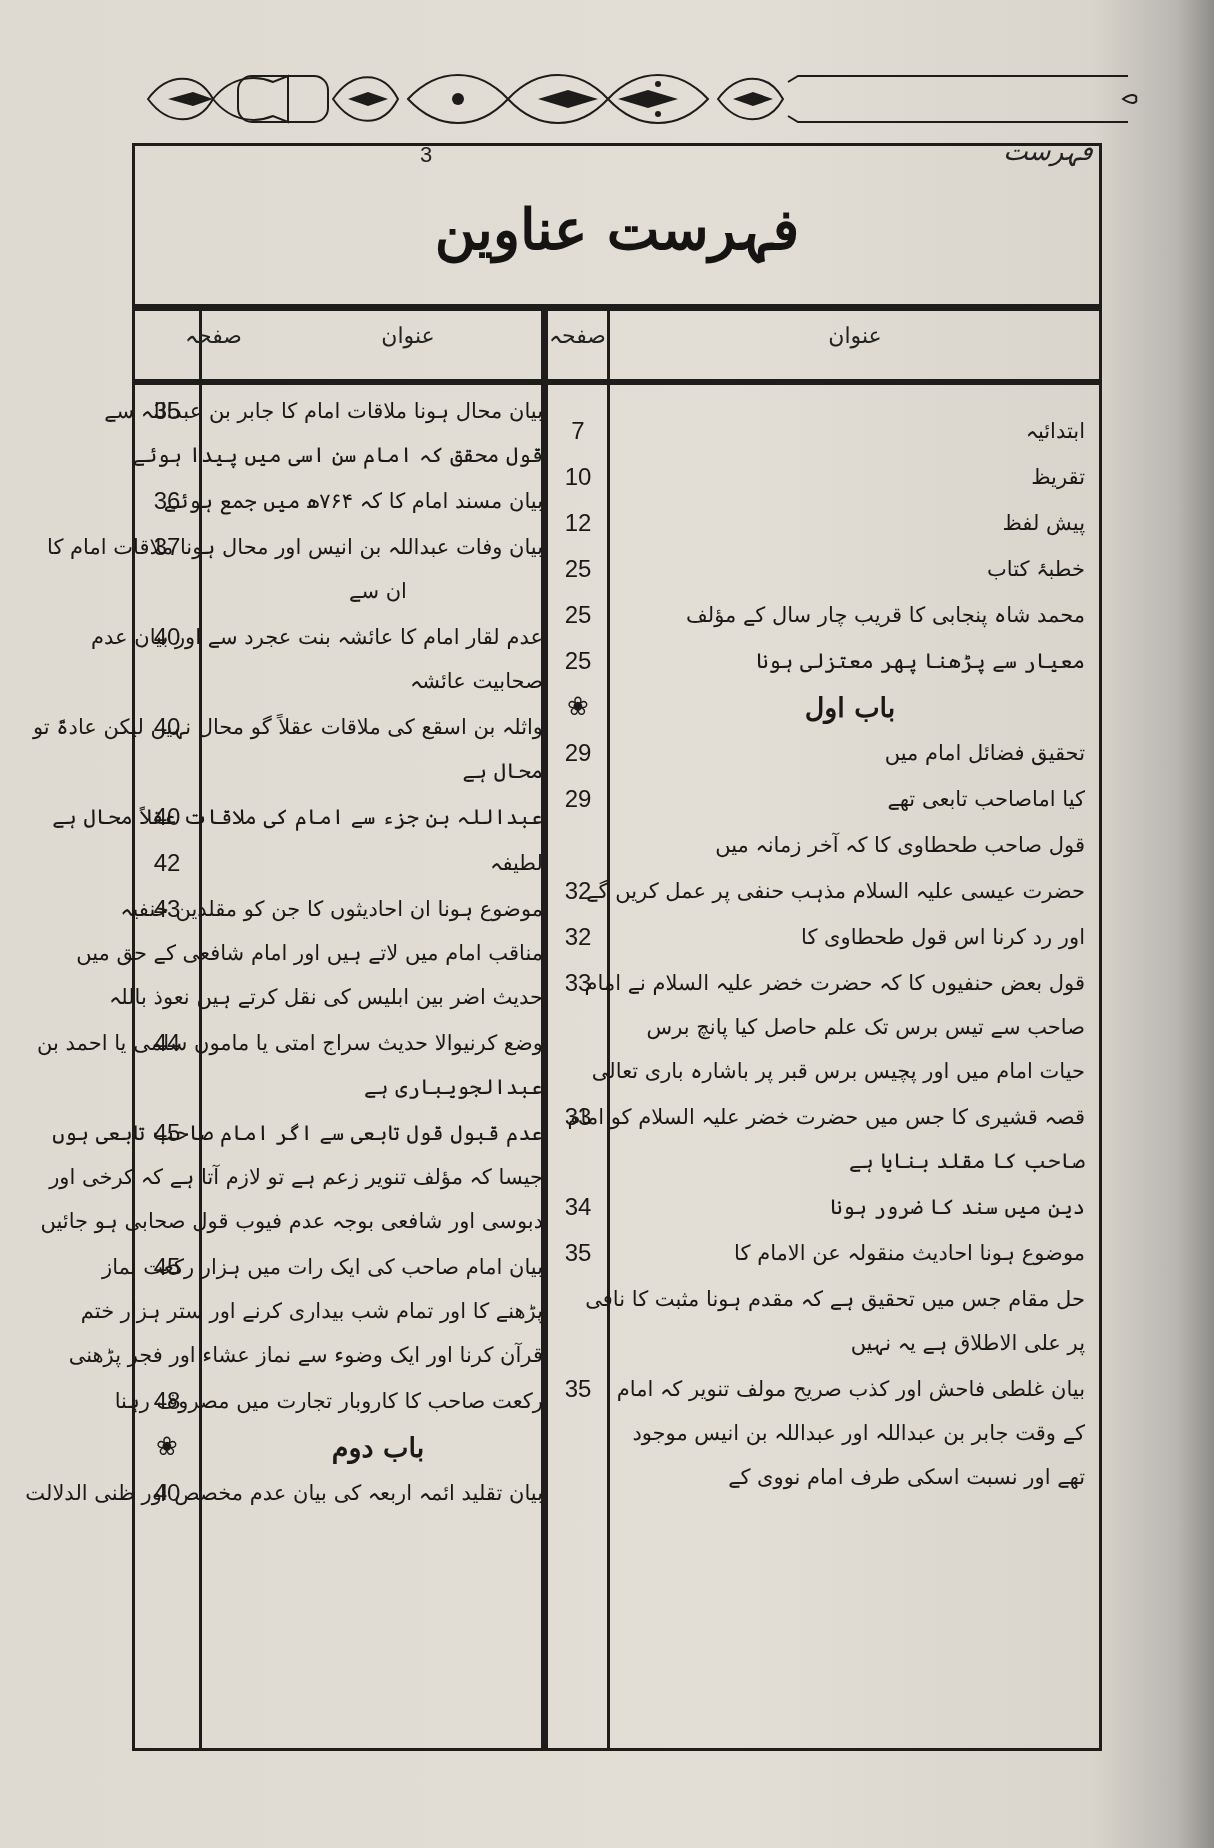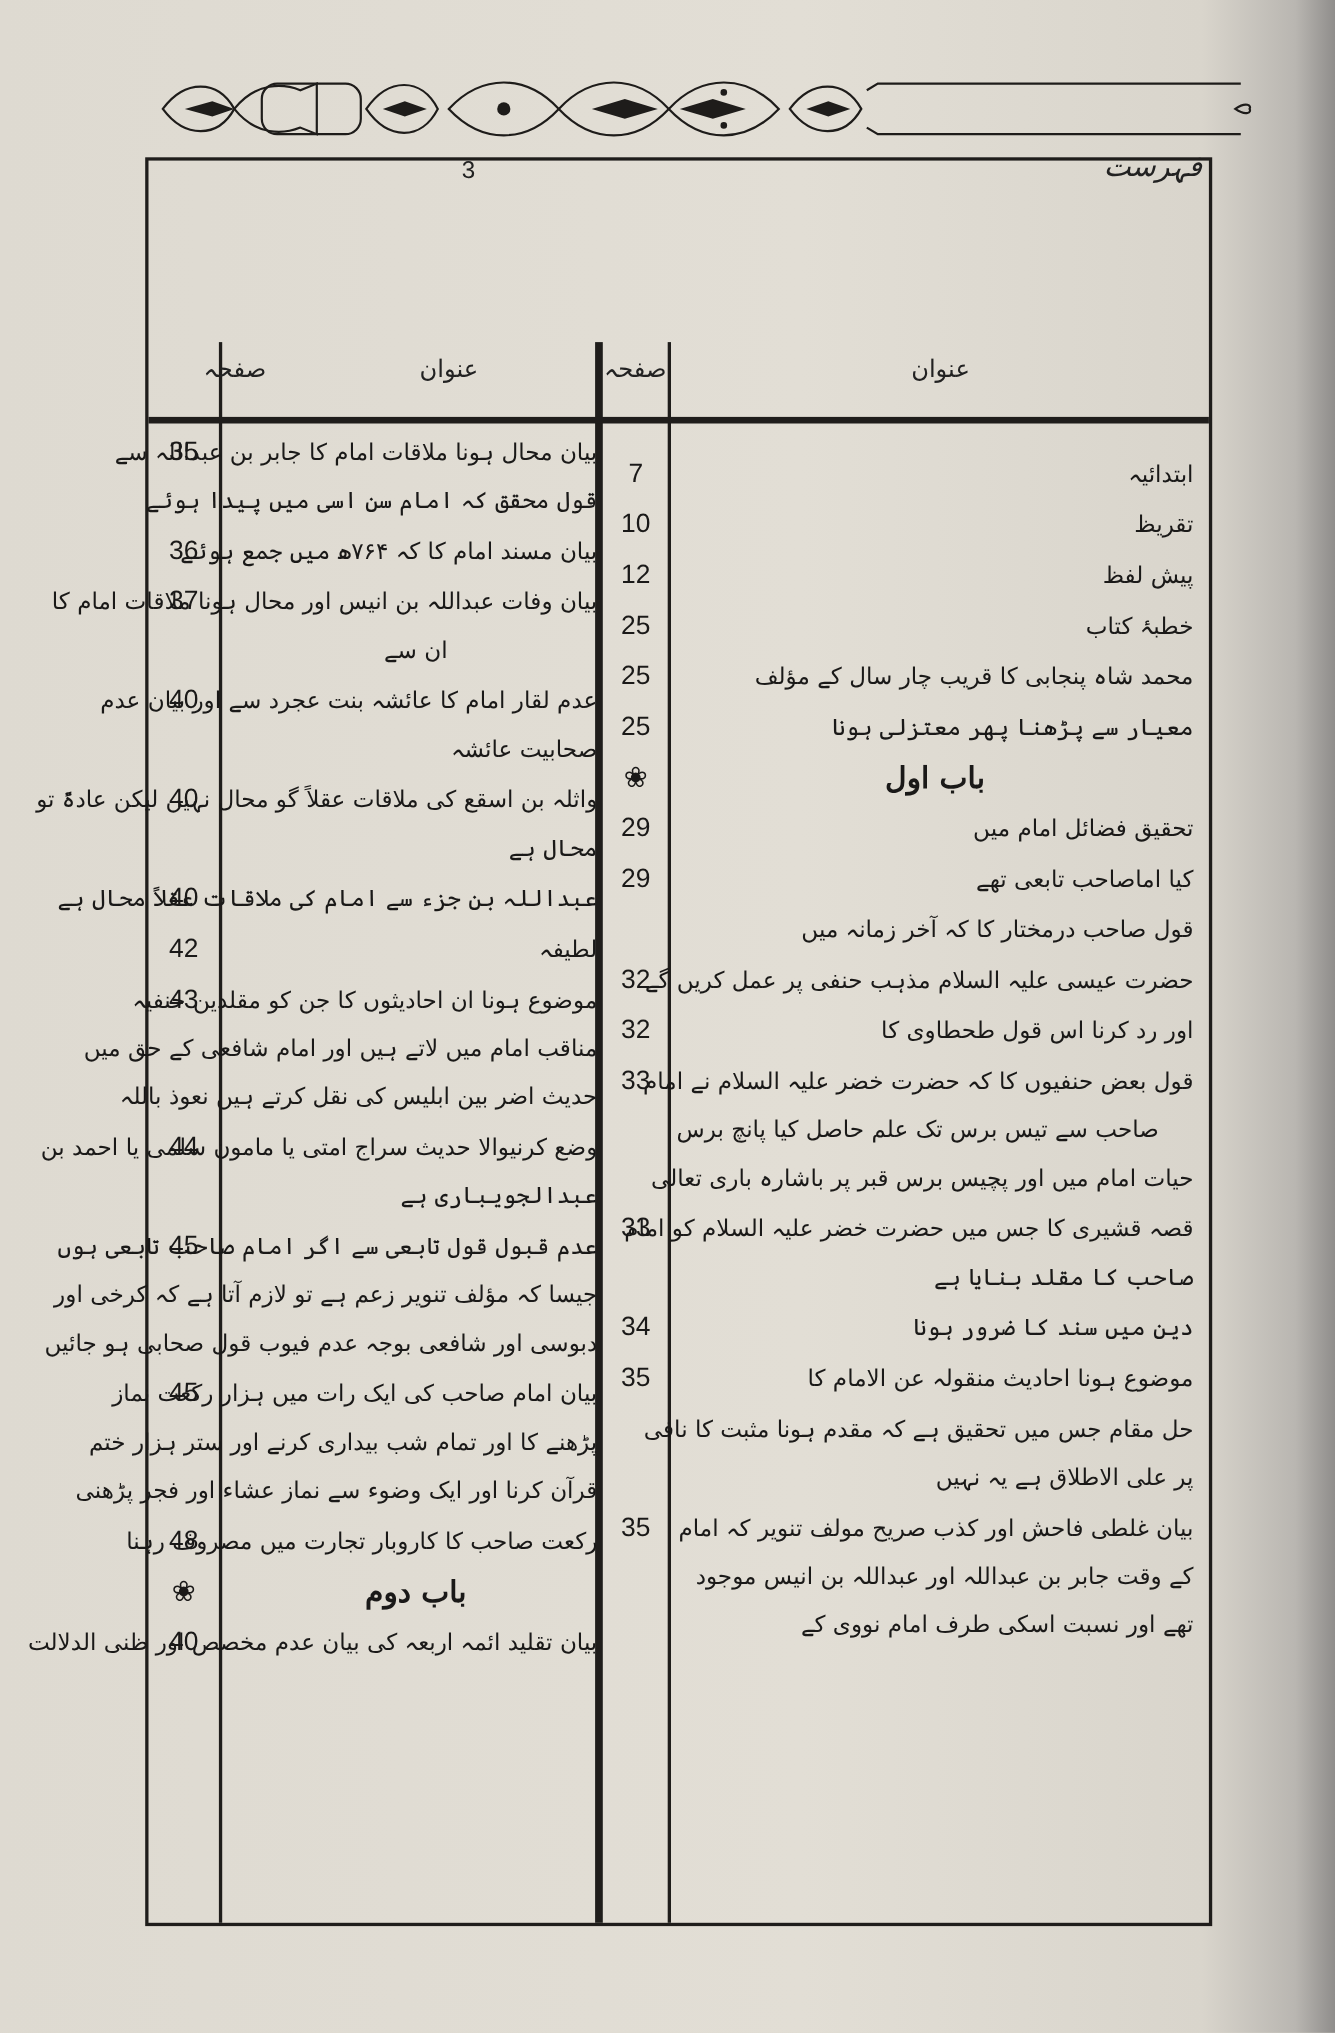--- a/index.html
+++ b/index.html
@@ -49,20 +49,23 @@
         <circle cx="320" cy="37" r="6"></circle>
         <circle cx="520" cy="22" r="3"></circle>
         <circle cx="520" cy="52" r="3"></circle>
       </g>
     </svg>
     <div class="page-number">3</div>
     <div class="running-title">فہرست</div>
   </div>
 
   <div class="frame">
+    <div class="title-box">
+      <div class="main-title">فہرست عناوین</div>
+    </div>
 
     <div class="col-line" style="left:64px;width:3px;"></div>
     <div class="col-line" style="left:406px;width:7px;"></div>
     <div class="col-line" style="left:472px;width:3px;"></div>
 
     <div class="head-row">
       <div class="hcell" style="left:67px;width:40px;">صفحہ</div>
       <div class="hcell" style="left:140px;width:266px;">عنوان</div>
       <div class="hcell" style="left:413px;width:59px;">صفحہ</div>
       <div class="hcell" style="left:475px;width:490px;">عنوان</div>
@@ -99,33 +102,33 @@
         </div>
         <div>
           <div class="entry" style="top: 352px; right: 14px; width: 470px; text-align: right;">تحقیق فضائل امام میں</div>
           <div class="num" style="top: 354px; left: 413px;">29</div>
         </div>
         <div>
           <div class="entry" style="top: 398px; right: 14px; width: 470px; text-align: right;">کیا اماصاحب تابعی تھے</div>
           <div class="num" style="top: 400px; left: 413px;">29</div>
         </div>
         <div>
-          <div class="entry" style="top: 444px; right: 14px; width: 470px; text-align: right;">قول صاحب درمختار کا کہ آخر زمانہ میں</div>
+          <div class="entry" style="top: 444px; right: 14px; width: 470px; text-align: right;">قول صاحب طحطاوی کا کہ آخر زمانہ میں</div>
         </div>
         <div>
           <div class="entry" style="top: 490px; right: 14px; width: 470px; text-align: right;">حضرت عیسی علیہ السلام مذہب حنفی پر عمل کریں گے</div>
           <div class="num" style="top: 492px; left: 413px;">32</div>
         </div>
         <div>
           <div class="entry" style="top: 536px; right: 14px; width: 470px; text-align: right;">اور رد کرنا اس قول طحطاوی کا</div>
           <div class="num" style="top: 538px; left: 413px;">32</div>
         </div>
         <div>
           <div class="entry" style="top: 582px; right: 14px; width: 470px; text-align: right;">قول بعض حنفیوں کا کہ حضرت خضر علیہ السلام نے امام</div>
-          <div class="entry" style="top: 626px; right: 14px; width: 470px; text-align: left;">صاحب سے تیس برس تک علم حاصل کیا پانچ برس</div>
+          <div class="entry" style="top: 626px; right: 14px; width: 470px; text-align: right;">صاحب سے تیس برس تک علم حاصل کیا پانچ برس</div>
           <div class="entry" style="top: 670px; right: 14px; width: 470px; text-align: right;">حیات امام میں اور پچیس برس قبر پر باشارہ باری تعالی</div>
           <div class="num" style="top: 584px; left: 413px;">33</div>
         </div>
         <div>
           <div class="entry" style="top: 716px; right: 14px; width: 470px; text-align: right;">قصہ قشیری کا جس میں حضرت خضر علیہ السلام کو امام</div>
           <div class="entry" style="top: 760px; right: 14px; width: 470px; text-align: right;">صاحب کا مقلد بنایا ہے</div>
           <div class="num" style="top: 718px; left: 413px;">33</div>
         </div>
         <div>
           <div class="entry" style="top: 806px; right: 14px; width: 470px; text-align: right;">دین میں سند کا ضرور ہونا</div>

